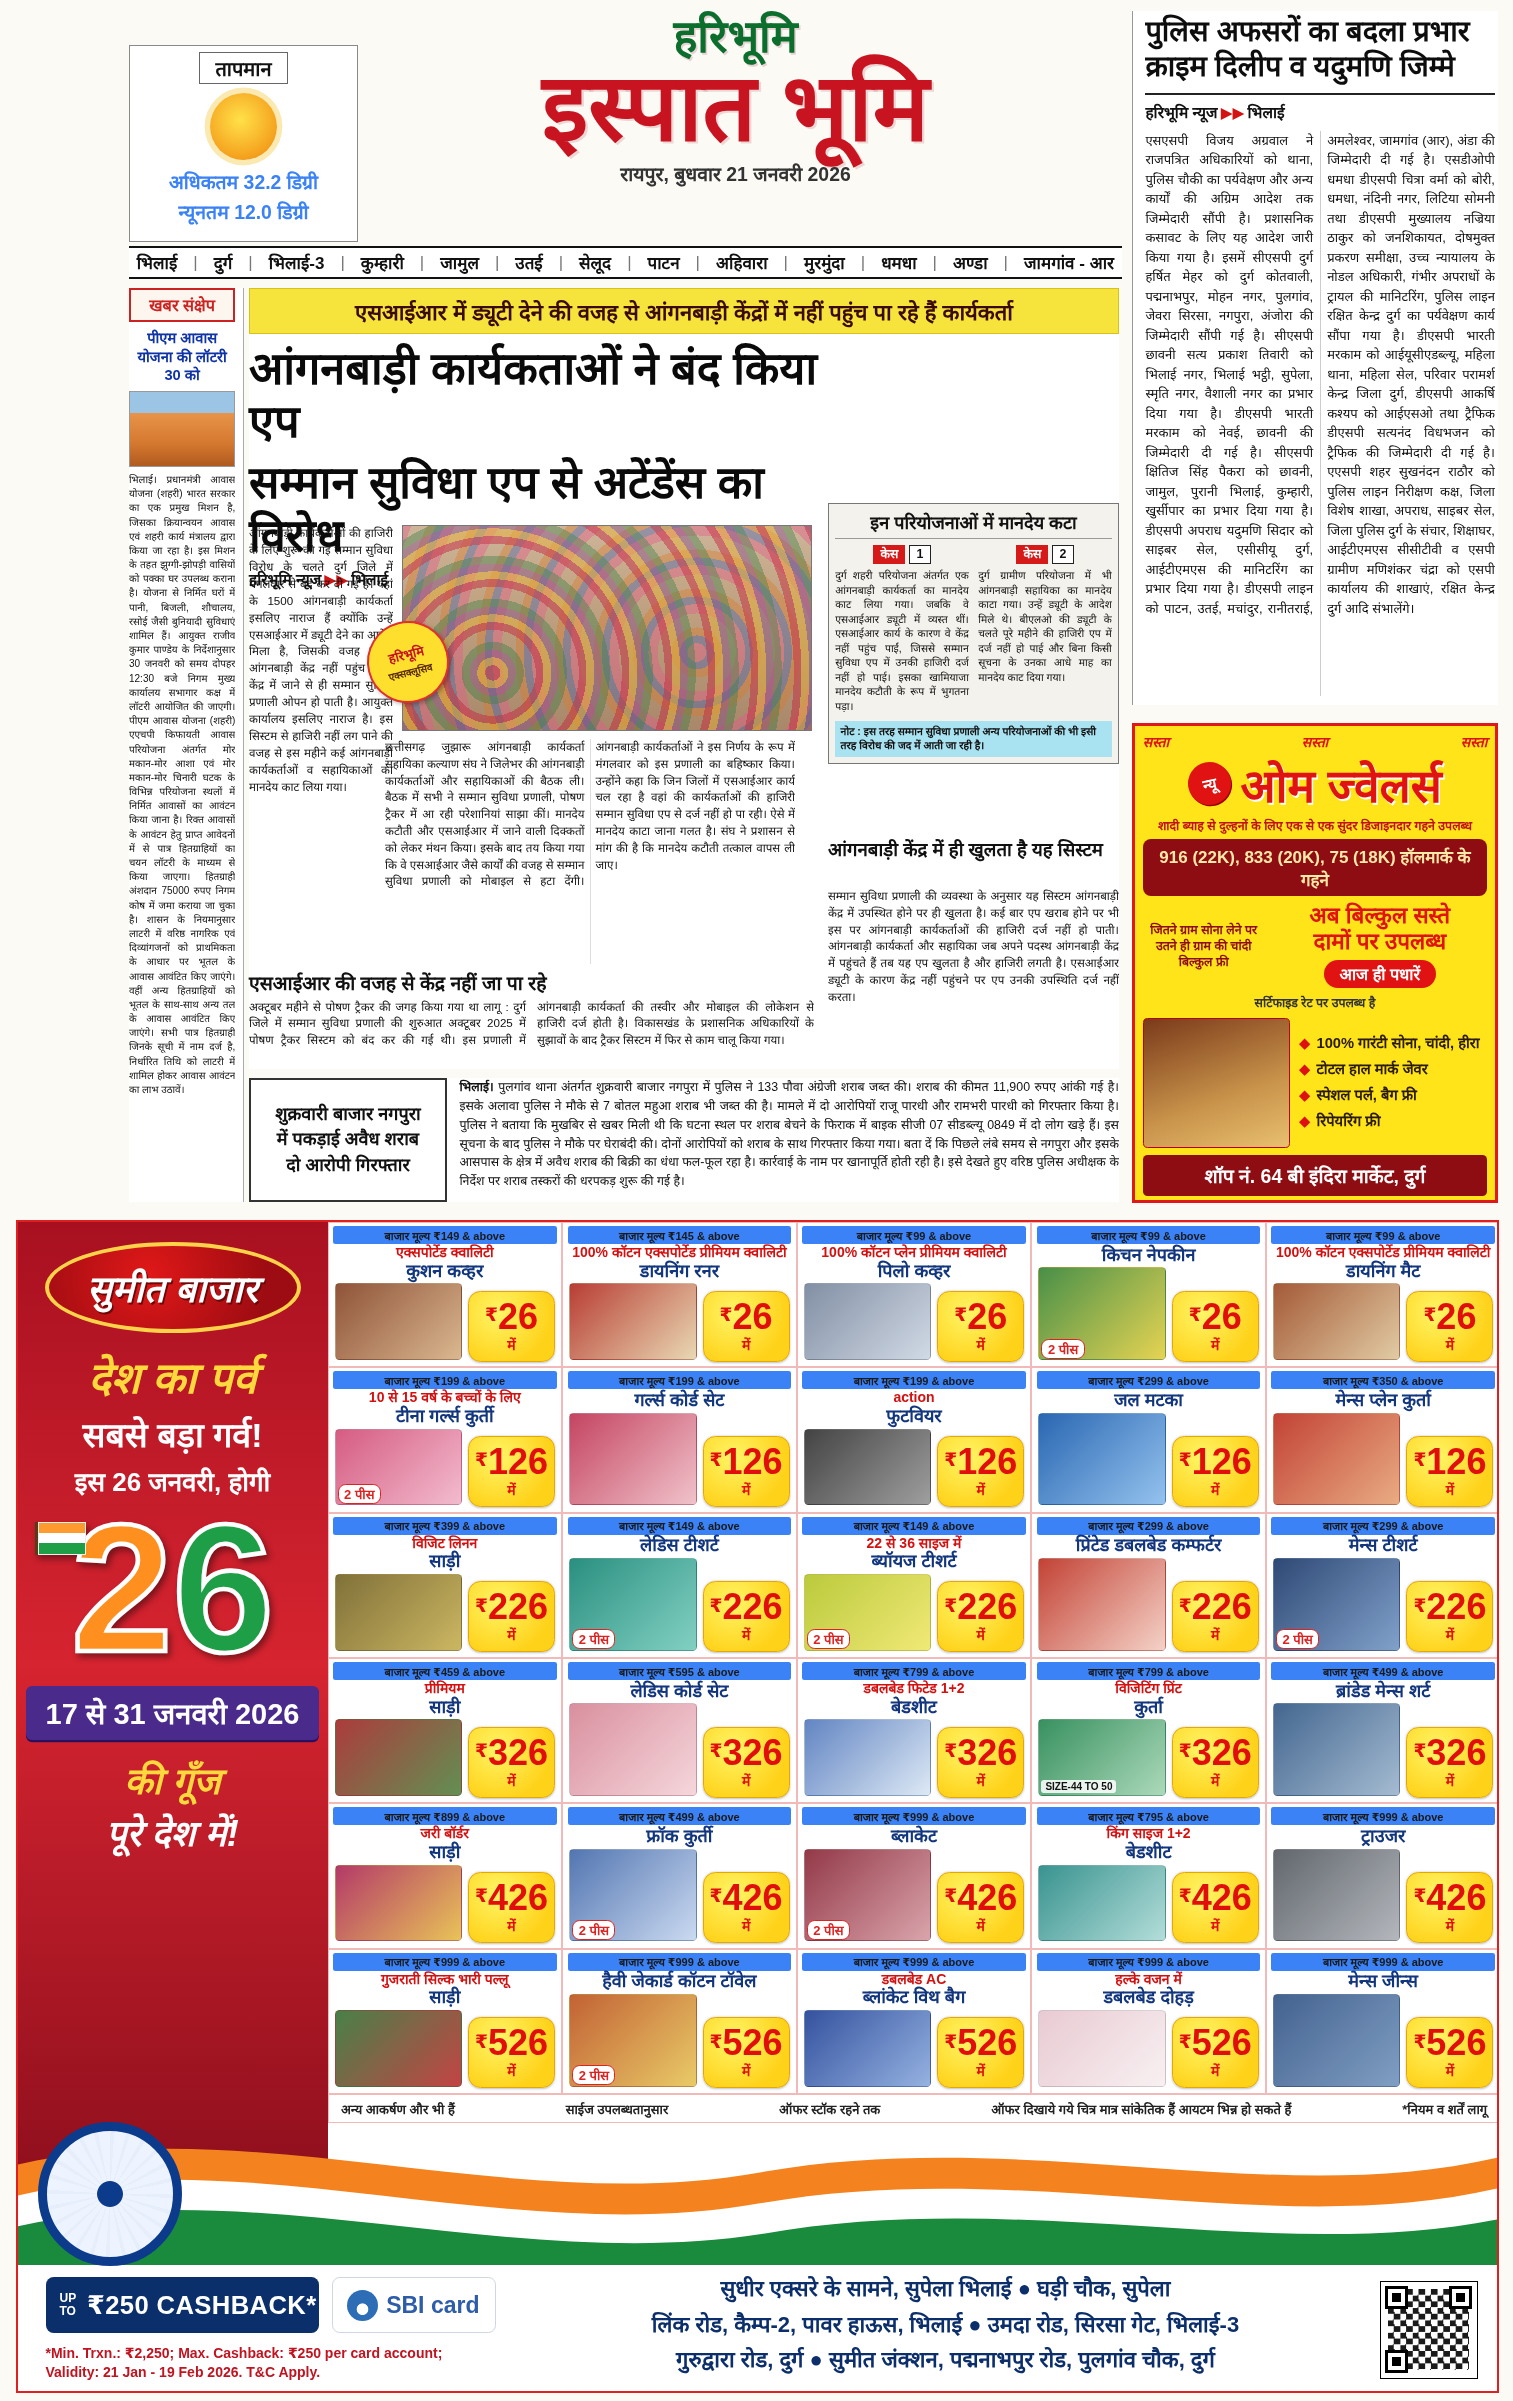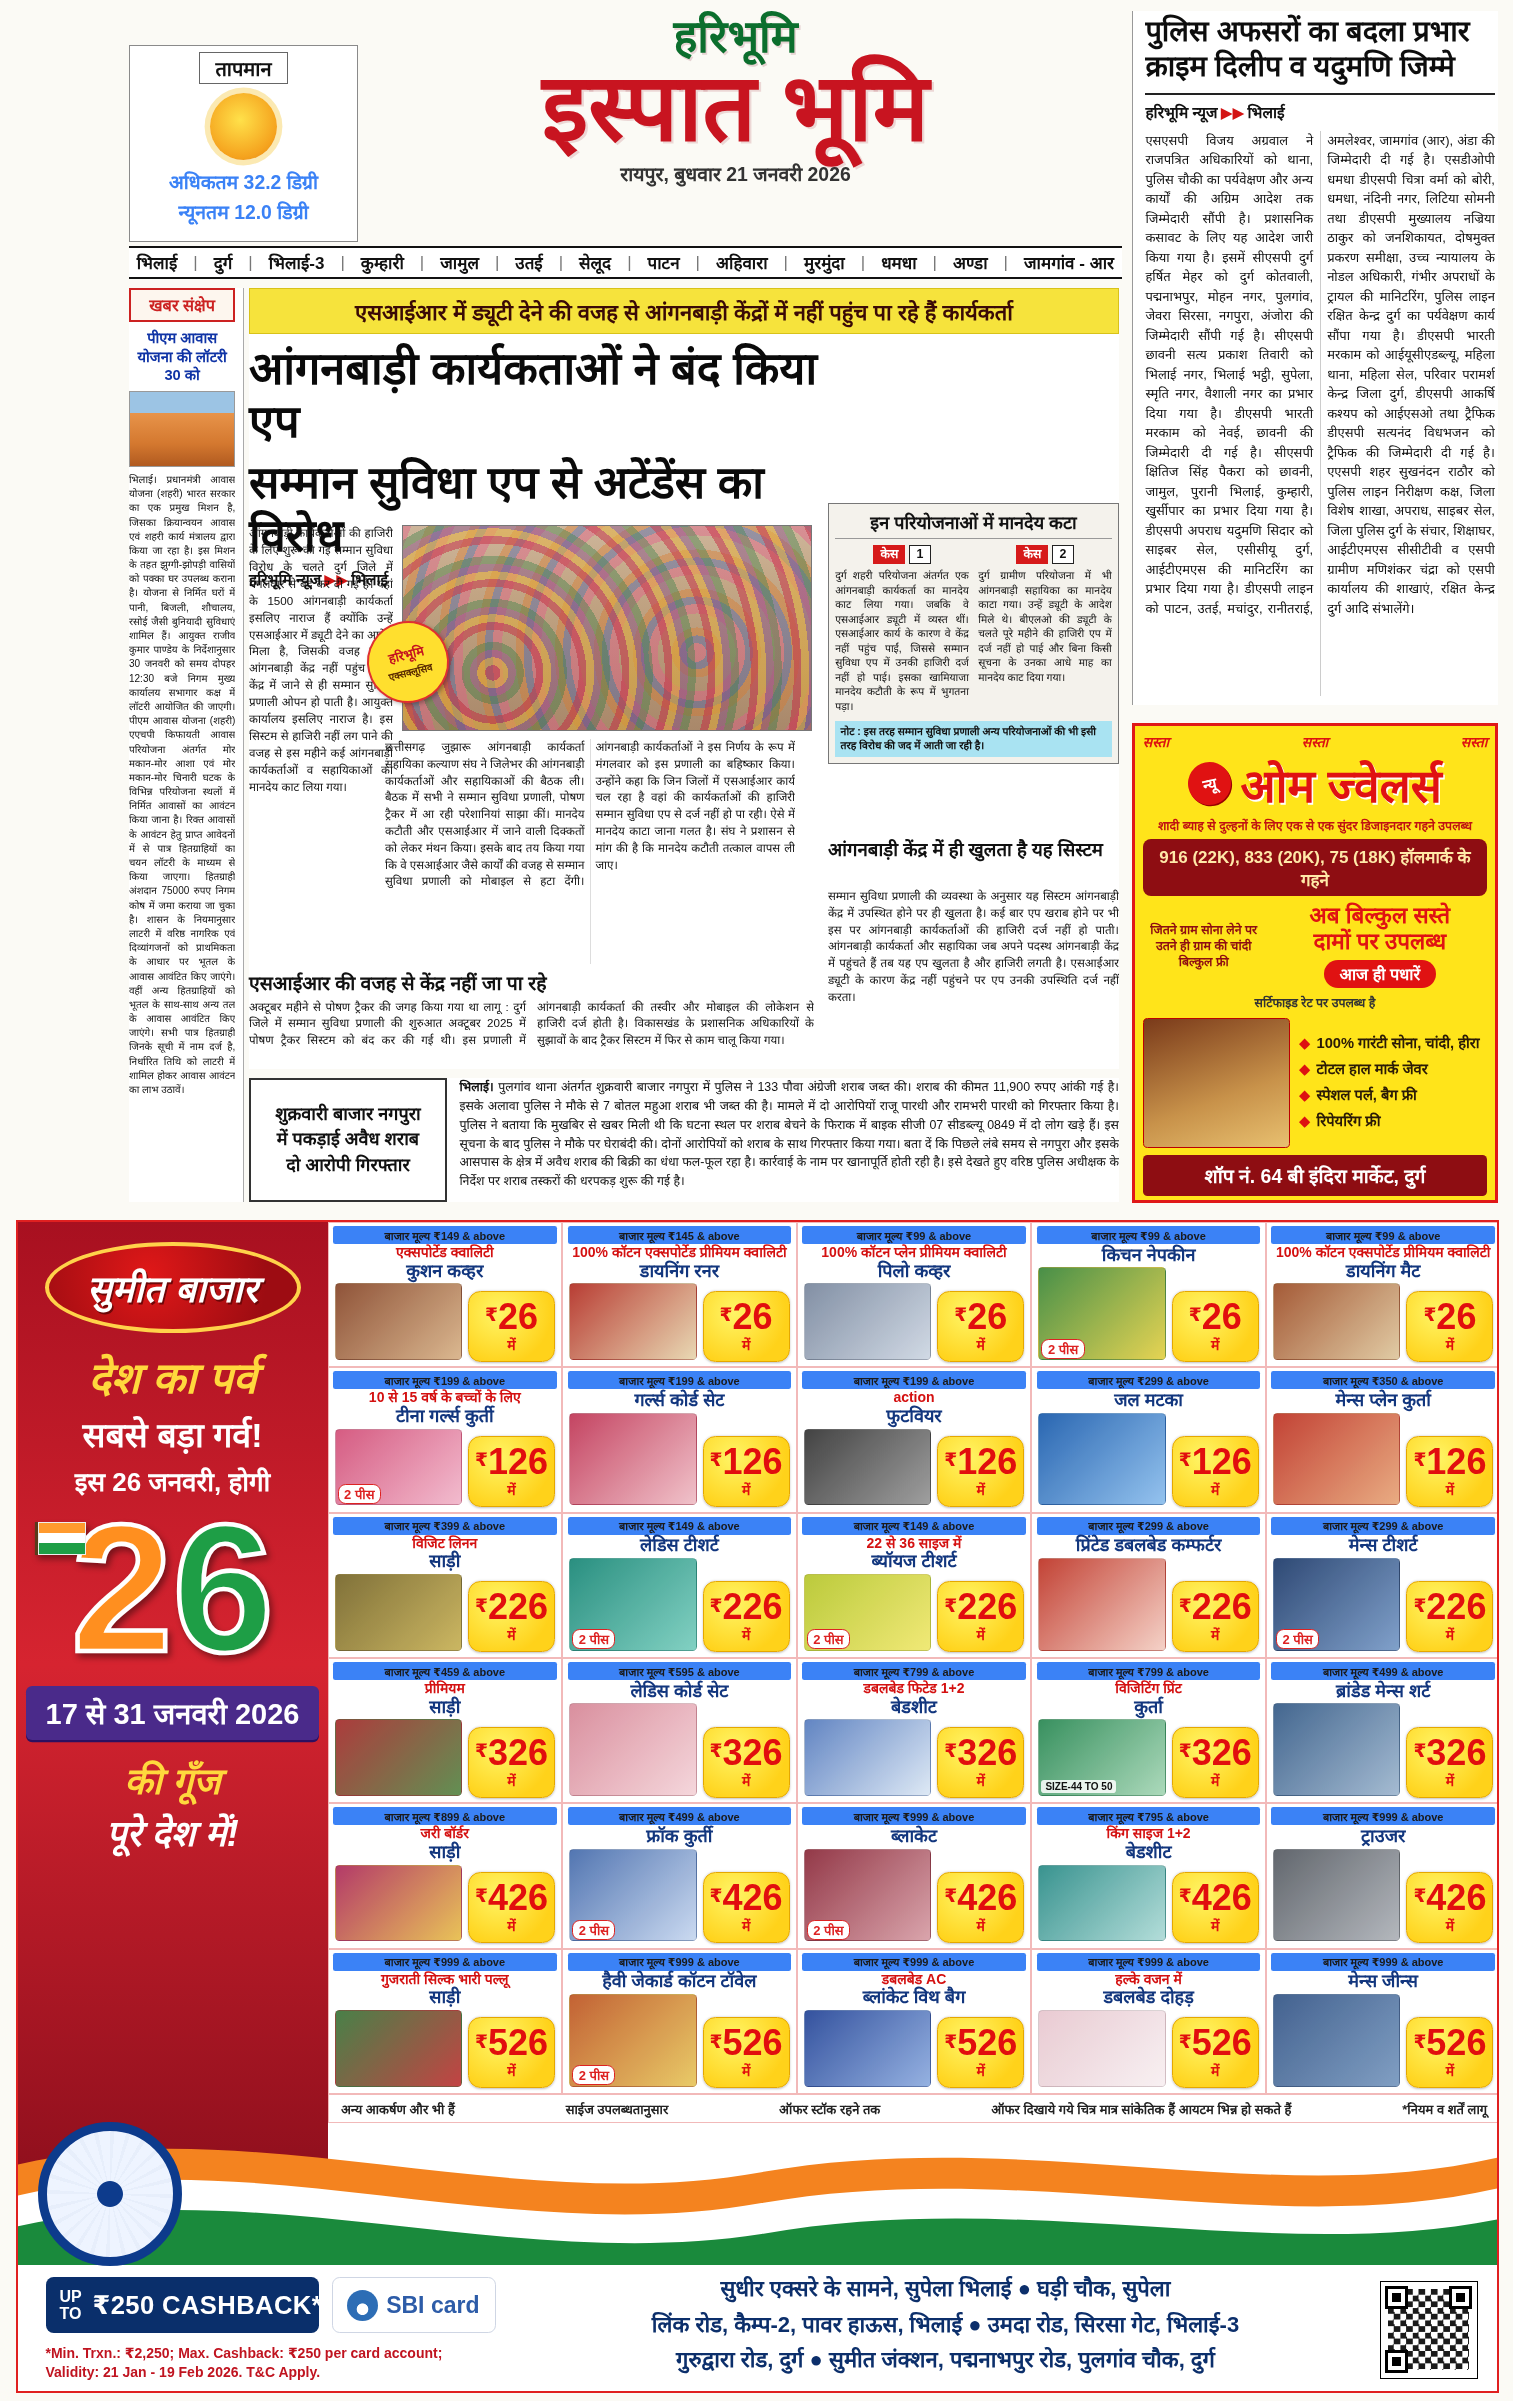--- a/index.html
+++ b/index.html
@@ -119,21 +119,21 @@
   .mein{font-size:14px;font-weight:800;color:#e10e0e}
 
   #grid-notes{position:absolute;left:310px;top:872px;width:1173px;height:29px;display:flex;align-items:center;justify-content:space-between;padding:0 12.4px;font-size:13px;font-weight:bold;color:#222;background:#fff;border:0.8px solid #f2b9b9}
 
   #wave{position:absolute;left:0;top:879px;width:1483px;height:164px;z-index:2}
   .chakra{position:absolute;left:20px;top:900px;width:144px;height:144px;border-radius:50%;z-index:5;border:9.3px solid #0d3b8c;
     background:radial-gradient(circle,#0d3b8c 14%,rgba(238,244,255,.97) 15%),repeating-conic-gradient(#0d3b8c 0deg 4deg,#eef4ff 4deg 15deg)}
 
   #ad-bottom{position:absolute;left:0;top:1043px;width:1483px;height:130px;background:#fff;z-index:3}
   .cash{position:absolute;left:28px;top:12.4px;width:273px;height:56px;background:#0a2f6b;border-radius:7.7px;color:#fff;display:flex;align-items:center;gap:11px;padding:0 14px}
-  .upto{font-size:16px;font-weight:bold;line-height:1.1;width:34px}
+  .upto{font-size:12px;font-weight:bold;line-height:1.1;width:34px}
   .amt{font-size:25.6px;font-weight:900;letter-spacing:0.4px;white-space:nowrap}
   .sbibox{position:absolute;left:314px;top:12.4px;width:164px;height:56px;background:#fff;border:1.5px solid #cfd6e4;border-radius:7.7px;display:flex;align-items:center;justify-content:center;gap:7.7px}
   .sbi-ic{width:31px;height:31px;border-radius:50%;background:radial-gradient(circle at 50% 62%,#fff 0 5.4px,#2d6db5 6.2px 100%)}
   .sbi-label{font-size:23px;font-weight:800;color:#2d5ca8}
   #store-addresses{position:absolute;left:502px;top:6.2px;width:852px;text-align:center;color:#0c2f6b;font-weight:800;font-size:22px;line-height:1.62}
   .fine{position:absolute;left:28px;top:79px;width:449px;color:#c01420;font-weight:bold;font-size:14px;line-height:1.35}
   .qr{position:absolute;right:23px;top:15.5px;width:98px;height:98px;background:#fff;border:1.5px solid #000}
   .qr::before{content:"";position:absolute;inset:7.7px;background:repeating-conic-gradient(#000 0 25%,#fff 0 50%);background-size:12.4px 12.4px;opacity:.9}
   .qr .eye{position:absolute;width:23px;height:23px;border:3.9px solid #000;background:#fff}
   .qr .eye::after{content:"";position:absolute;inset:3.9px;background:#000}

